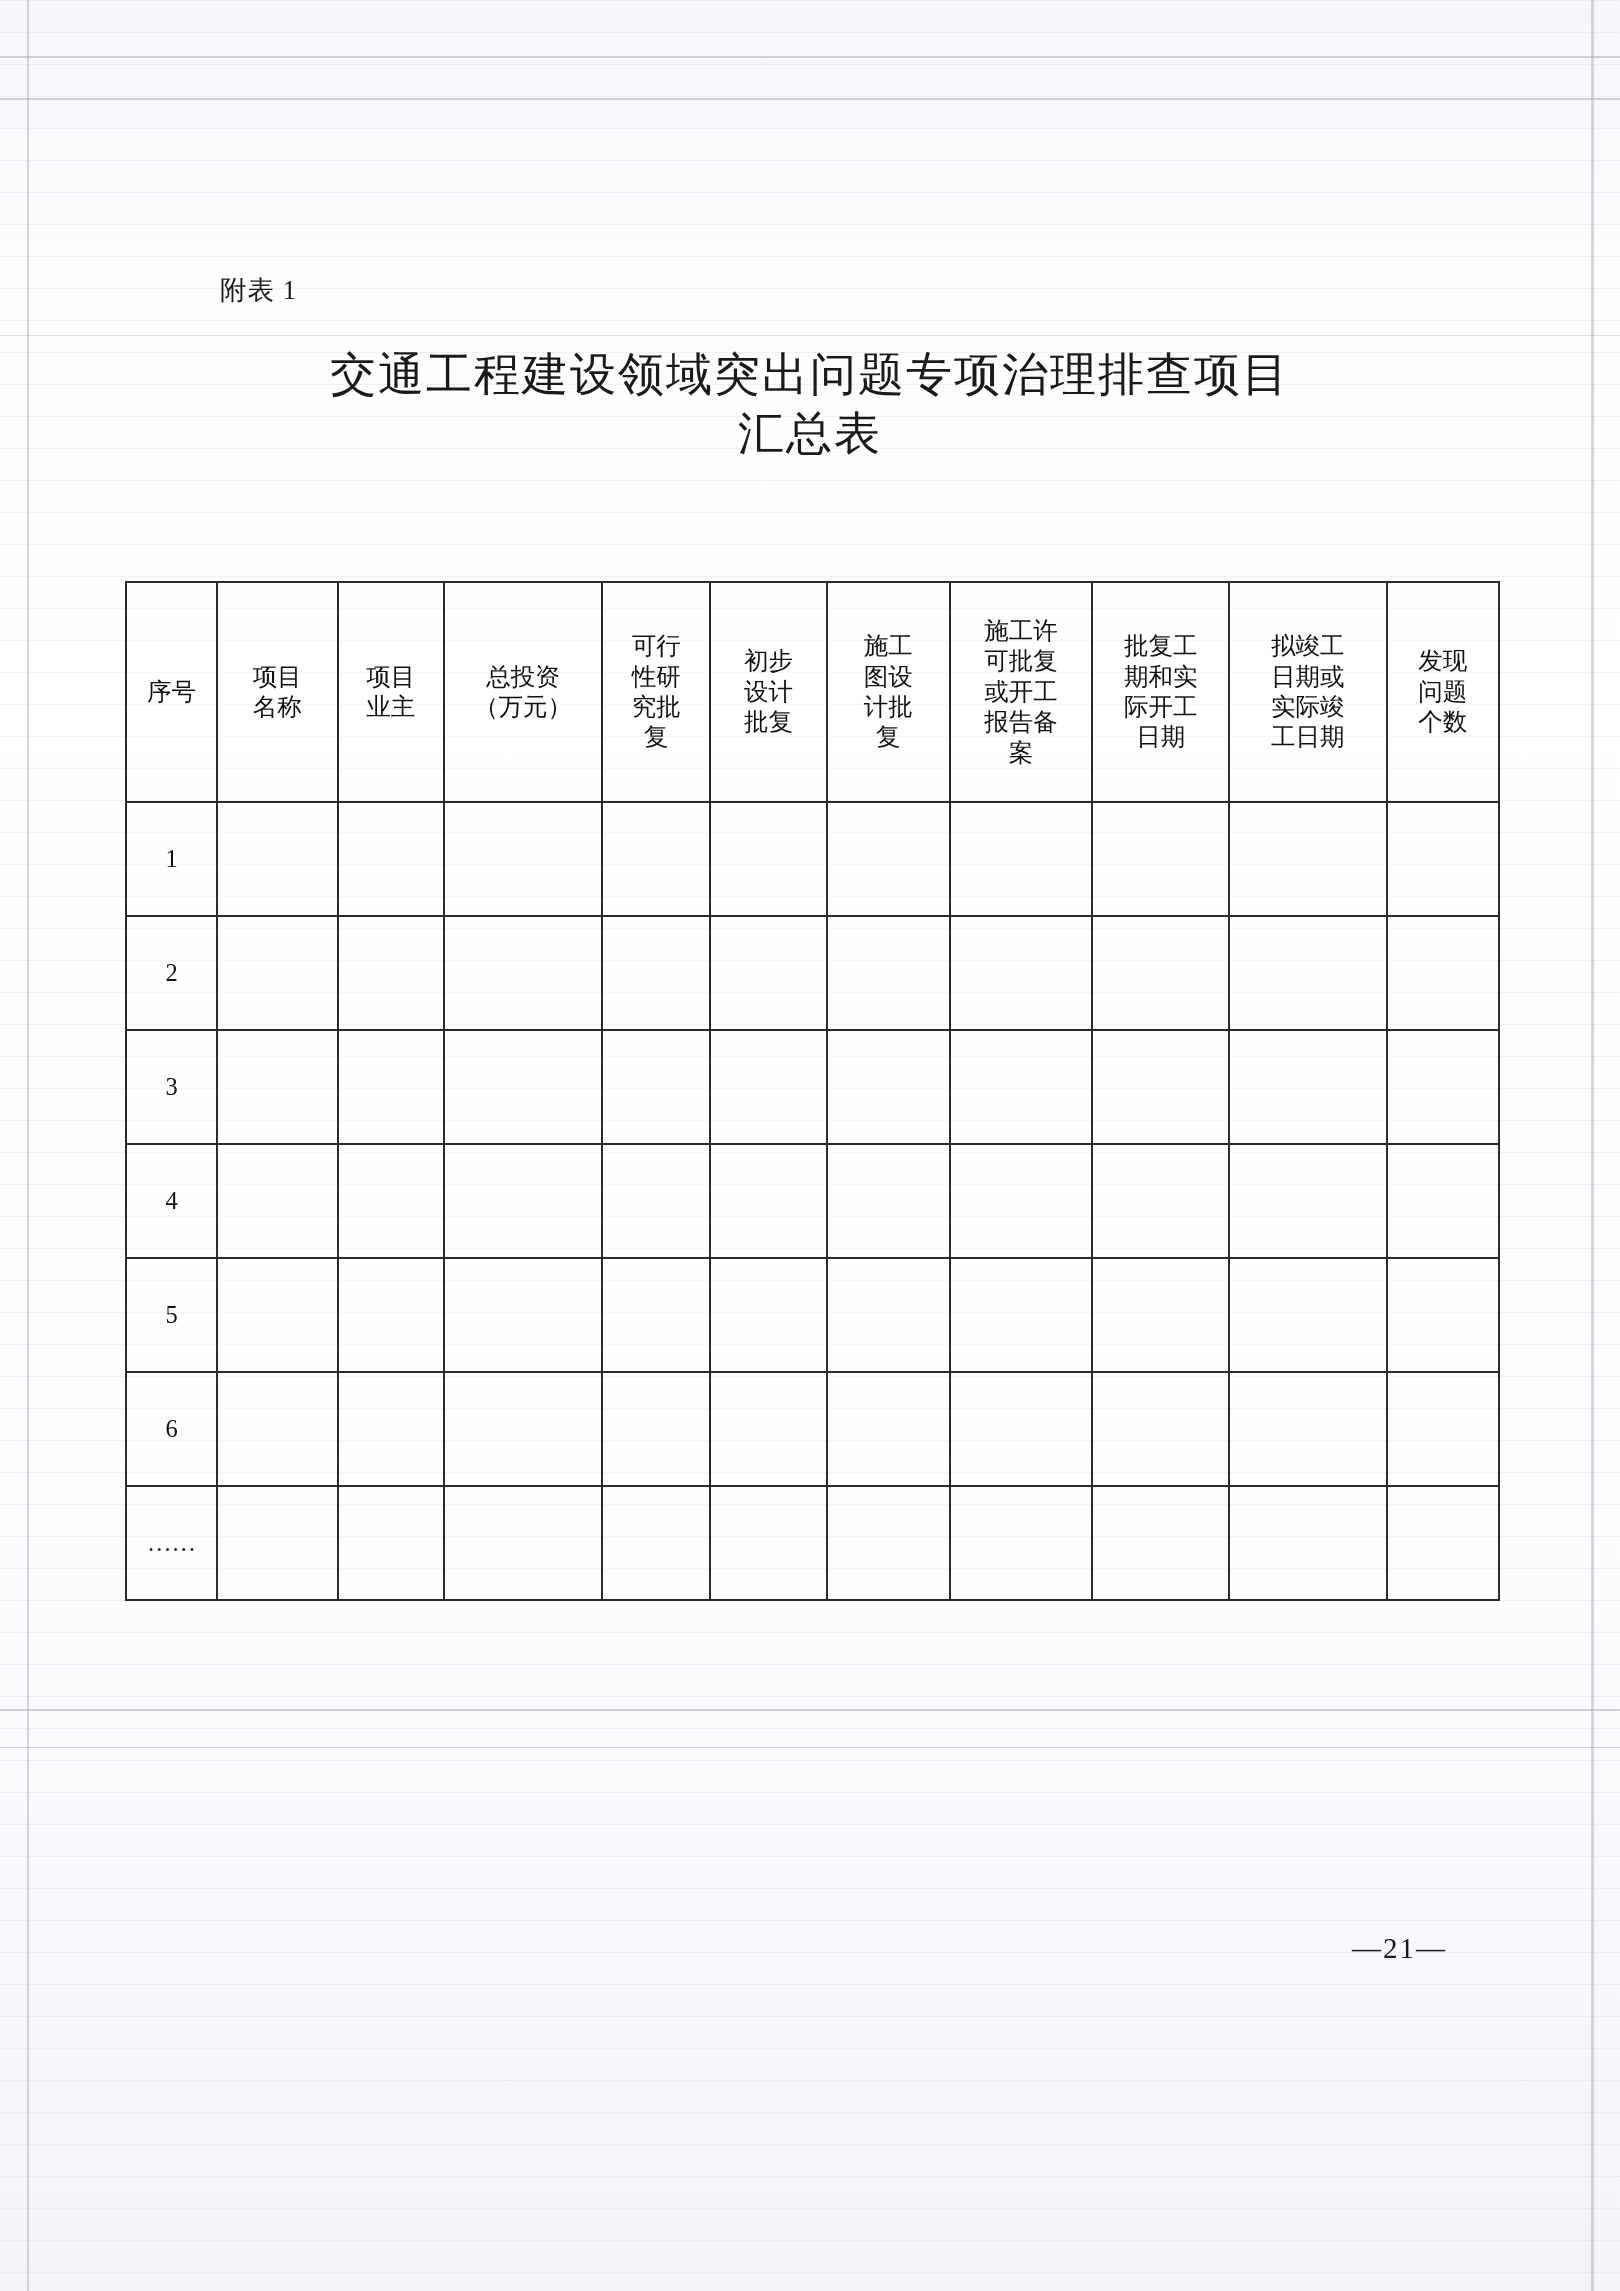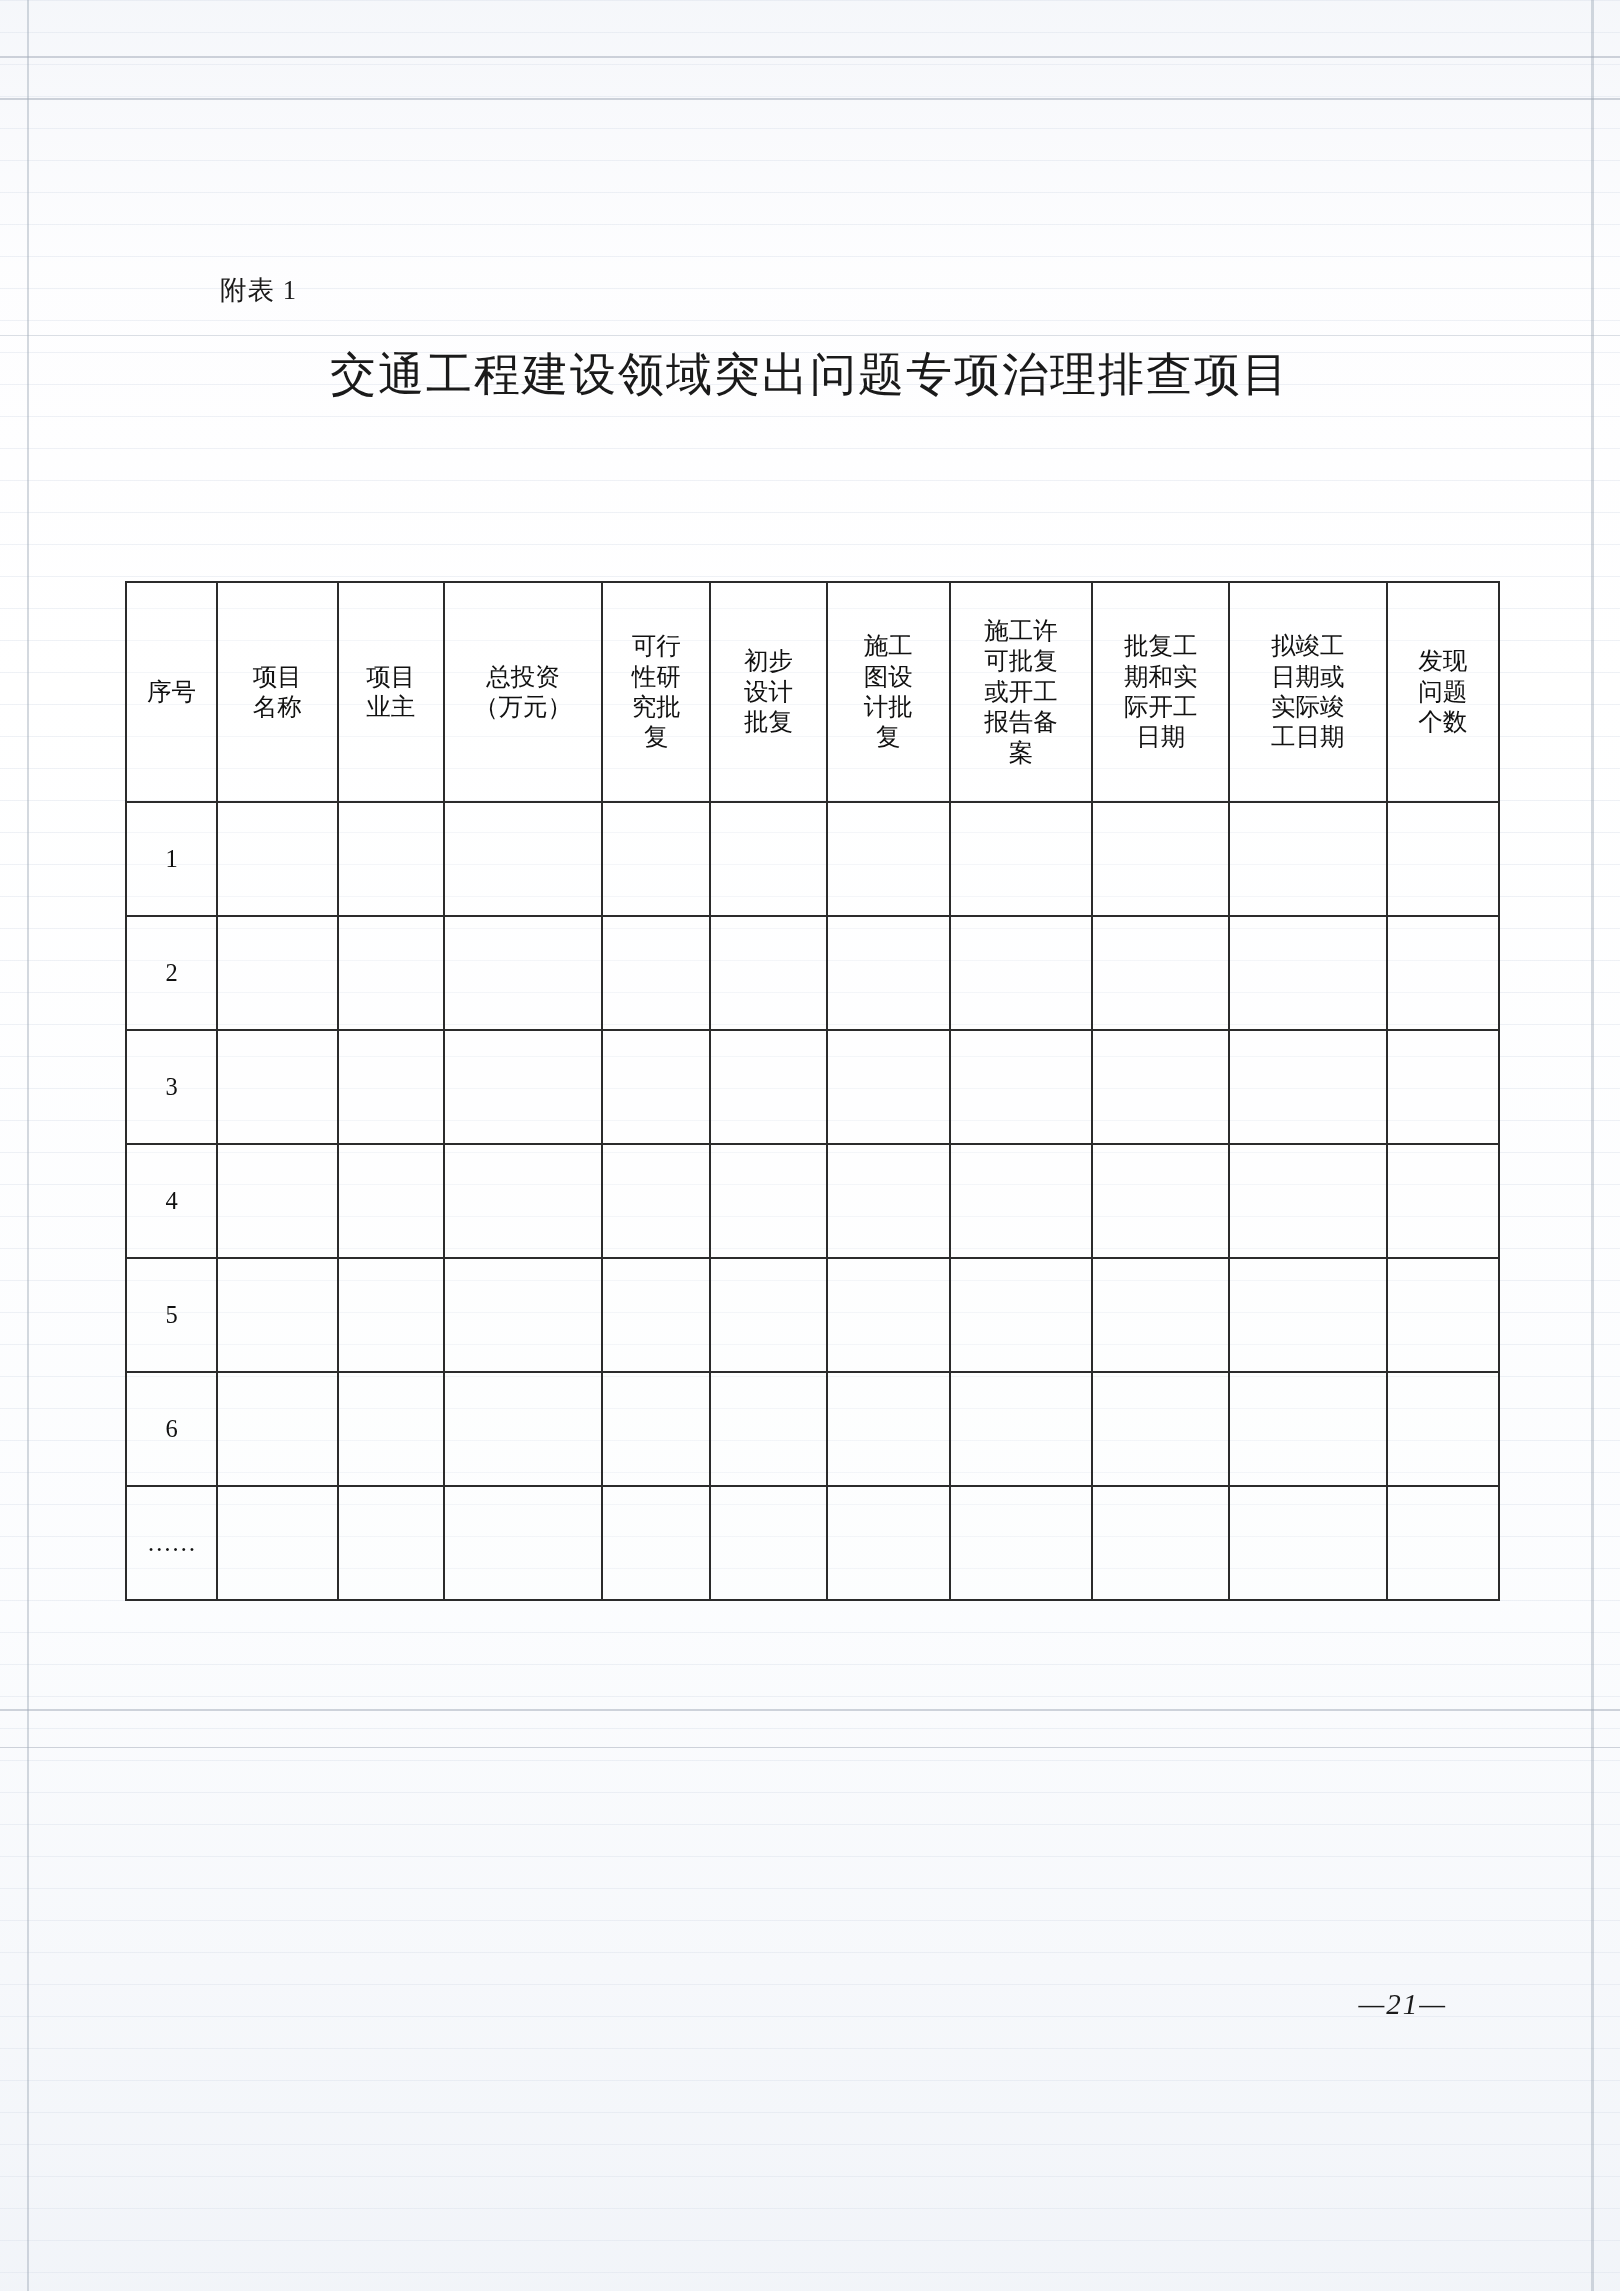--- a/index.html
+++ b/index.html
@@ -132,25 +132,24 @@
     left: 125px;
     right: 125px;
     top: 1560px;
     font-size: 26.5px;
     text-align: center;
     letter-spacing: 0.5px;
   }
   .page-num {
     position: absolute;
     right: 173px;
-    top: 1988px;
+    top: 1932px;
     font-size: 29px;
     font-family: "Liberation Serif", serif;
     letter-spacing: 2px;
-    font-style: italic;
   }
   .idx { font-family: "Liberation Serif", serif; }
 </style>
 </head>
 <body>
 
 <div class="page">
   <div class="scan-tint"></div>
   <div class="scan-lines"></div>
   <div class="edge-line t1"></div>
@@ -160,20 +159,21 @@
   <div class="edge-line b2"></div>
   <div class="side-bar l"></div>
   <div class="side-bar r"></div>
 
   <div class="content">
 
     <div class="attach-label">附表 1</div>
 
     <div class="doc-title">
       <div>交通工程建设领域突出问题专项治理排查项目</div>
+      <div>汇总表</div>
     </div>
 
 
     <table class="main">
       <colgroup>
         <col style="width:86px">
         <col style="width:114px">
         <col style="width:100px">
         <col style="width:150px">
         <col style="width:102px">

